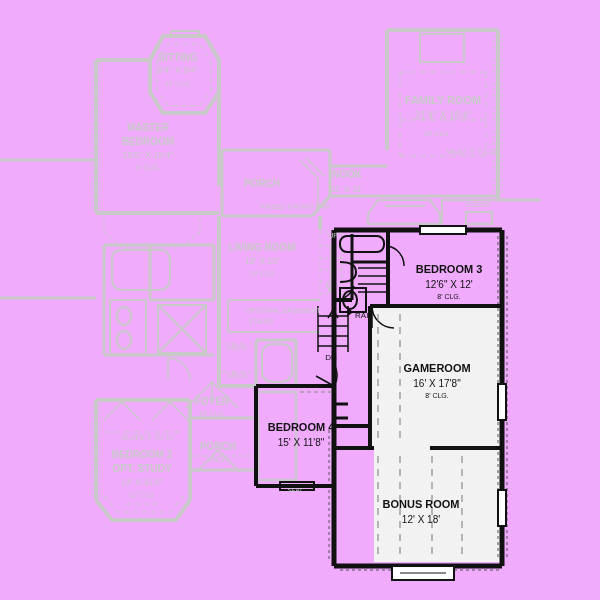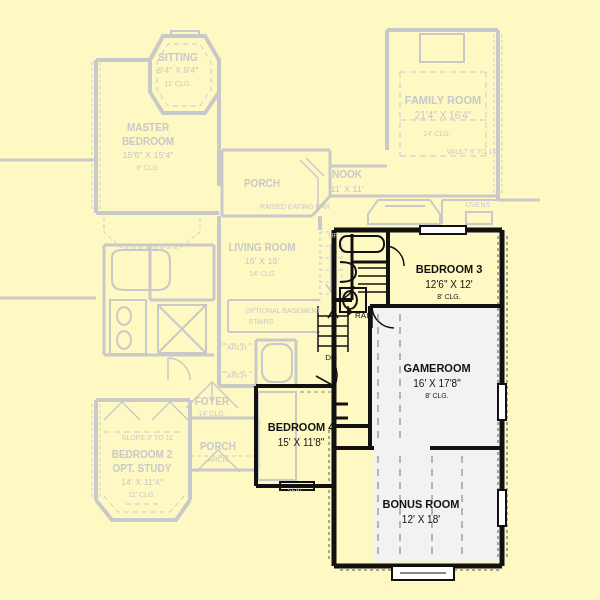--- a/index.html
+++ b/index.html
@@ -1,18 +1,18 @@
 <!DOCTYPE html>
 <html><head>
 <meta charset="utf-8">
 <style>
   html,body{margin:0;padding:0;background:#ffffff;}
   body{width:600px;height:600px;overflow:hidden;
        font-family:"Liberation Sans",sans-serif;}
-  #plan{position:relative;width:600px;height:600px;background:#fef9c3;}
+  #plan{position:relative;width:600px;height:600px;background:#f0abfc;}
   svg{display:block;}
   .lbl{
     font-family:"Liberation Sans",sans-serif;
     text-anchor:middle;
     dominant-baseline:middle;
     white-space:pre;
   }
   
   .ghost{fill:#c9c9c9;}
   .ghost-name{font-weight:bold;}

